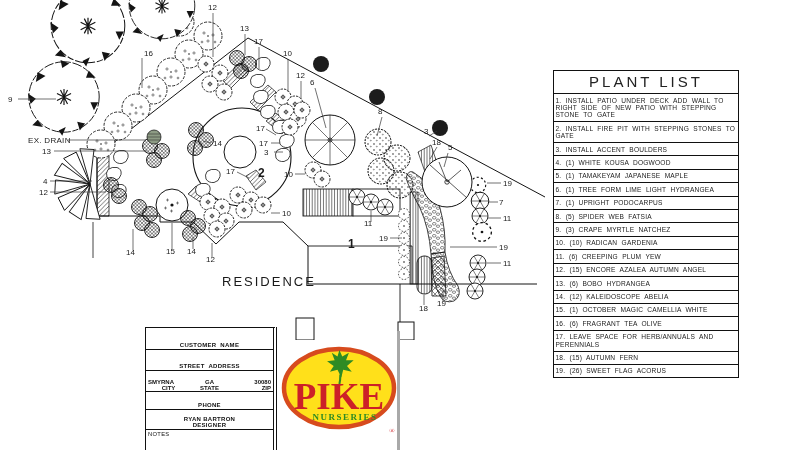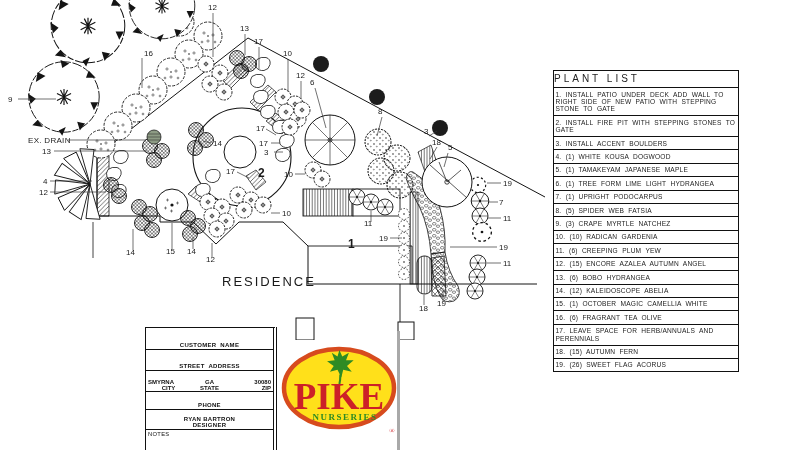--- a/index.html
+++ b/index.html
@@ -9,21 +9,21 @@
   
   .plan-svg{position:absolute;left:0;top:0;}
   .plan-svg text{fill:#1a1a1a;font-family:"Liberation Sans", sans-serif;}
   .plan-svg text.num{font-size:8px;}
   .plan-svg text.name{font-size:8px;letter-spacing:.3px;}
   .plan-svg text.big{font-size:12px;font-weight:600;}
   .plan-svg text.title{font-size:13px;font-weight:500;letter-spacing:2px;}
 
   
   .plant-list{position:absolute;left:553px;top:70px;width:184px;border:1.5px solid #111;background:#fff;}
-  .plant-title{border-bottom:1px solid #111;text-align:left;font-size:10px;letter-spacing:3px;
+  .plant-title{border-bottom:1px solid #111;text-align:center;font-size:15px;letter-spacing:3px;
     padding:2px 0 3px;color:#222;}
   .plant-row{border-bottom:1px solid #111;font-size:6.6px;line-height:7.4px;padding:2.5px 2px 2.5px 1.5px;
     word-spacing:2.2px;letter-spacing:.2px;color:#222;font-weight:500;}
   .plant-row:last-child{border-bottom:none;}
 
   
   .title-block{position:absolute;left:145px;top:327px;width:127px;height:123px;border:1.5px solid #111;
     border-right:4px double #111;background:#fff;display:flex;flex-direction:column;}
   .tb-row{border-bottom:1px solid #111;display:flex;flex-direction:column;justify-content:flex-end;
     align-items:center;color:#111;}

